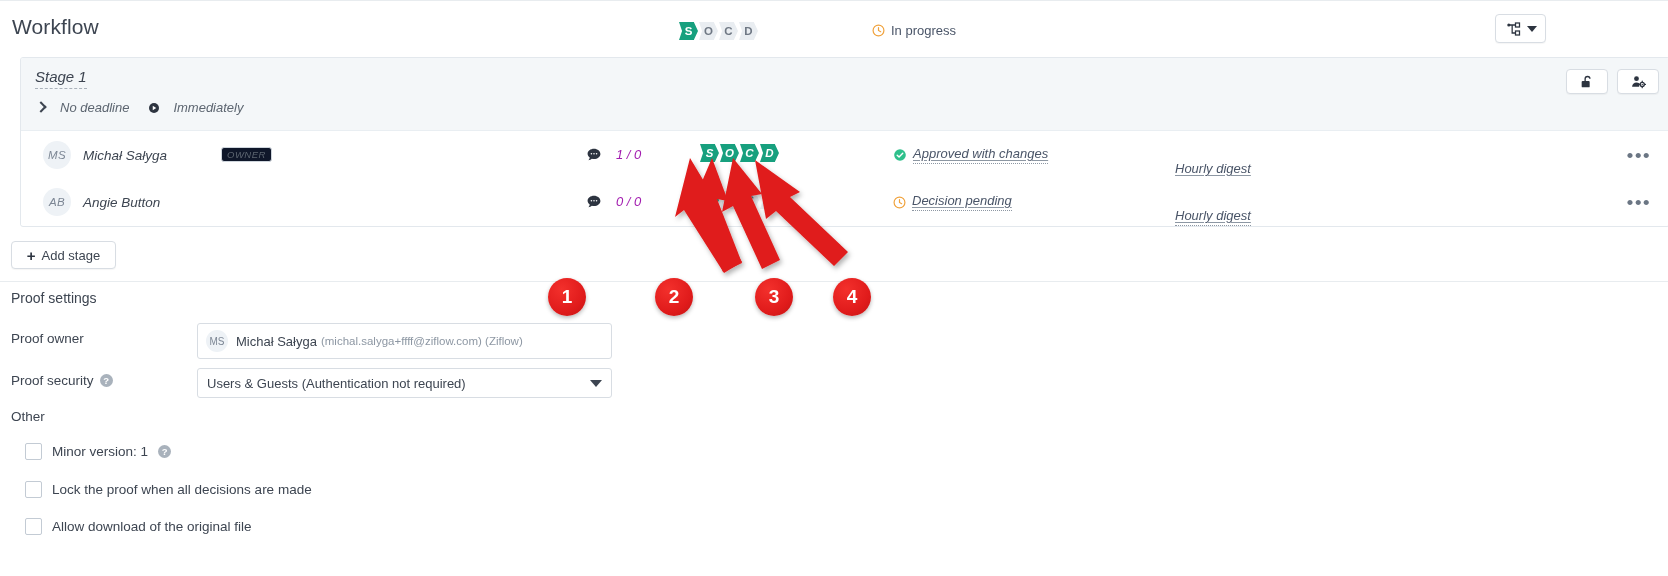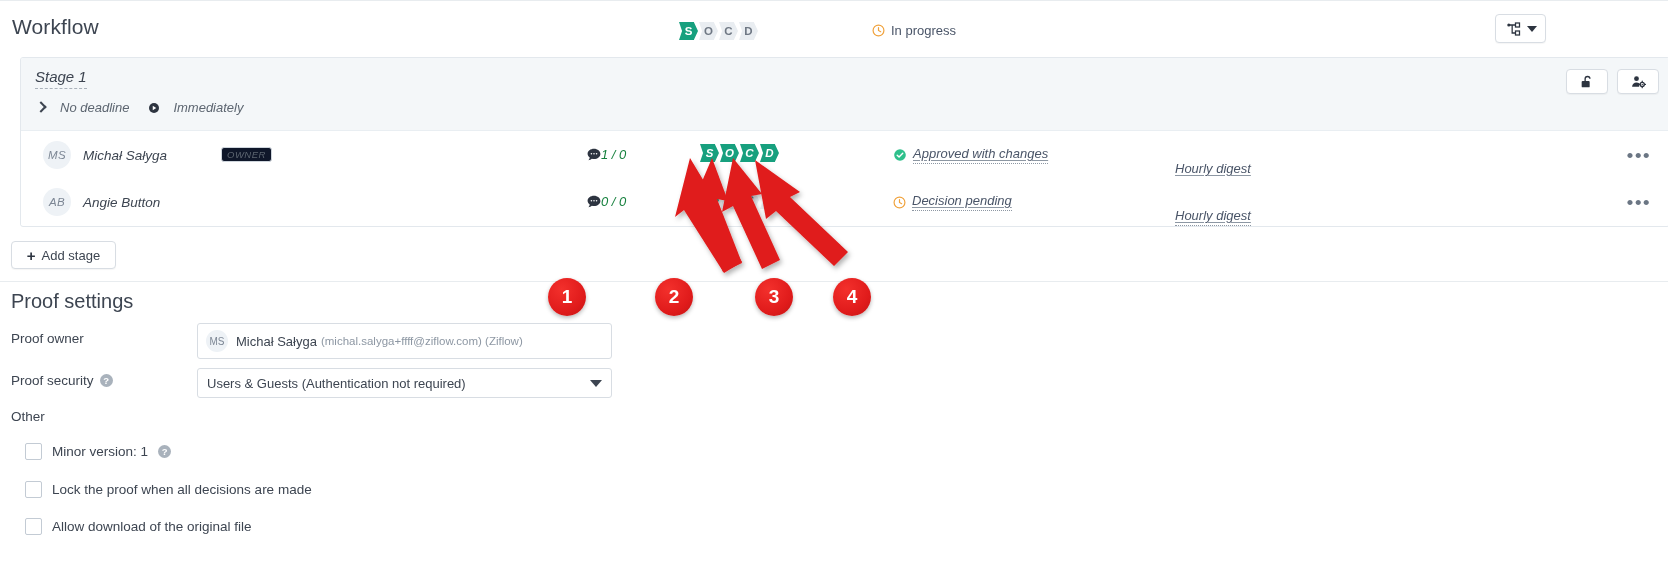--- a/index.html
+++ b/index.html
@@ -78,21 +78,21 @@
     display:flex; align-items:center; justify-content:center; letter-spacing:.4px;
   }
   .rev-name { position:absolute; left: 62px; top: 17px; font-size: 13.5px; color:#3d4551; }
   .owner-tag {
     position:absolute; left: 152px; top: 16px;
     border:1px solid #cfd6dd; border-radius:3px; padding: 1px 5px;
     font-size: 9.5px; color:#5d6671; letter-spacing:.5px; background:#0f172a;margin-left:48px;
   }
   .rev-comments {
     position:absolute; left: 566px; top: 16px;
-    display:flex; align-items:center; gap:0; font-size: 13px; color:#15803d;
+    display:flex; align-items:center; gap:15px; font-size: 13px; color:#a21caf;
   }
   .rev-badges { position:absolute; left: 679px; top: 13px; }
   .rev-status { position:absolute; left: 872px; top: 15px; }
   .rev-digest {
     position:absolute; left: 1154px; top: 16px;
     font-size: 13px; color:#4a5568;
     border-bottom: 1px dotted #8d97a3;
     padding-bottom: 2px;
     text-decoration: underline; text-decoration-color:#8d97a3; text-underline-offset: 2px; margin-top: 14px;
   }
@@ -128,21 +128,21 @@
     border: 1px solid #d8dde3; border-radius: 4px; background:#fff;
     display:flex; align-items:center; justify-content:center; gap:6px;
     font-size: 13px; color:#3d4551;
     box-shadow: 0 1px 1px rgba(0,0,0,.04);
   }
   .plus { font-size: 15px; font-weight: 700; color:#2d3440; line-height: 1; }
 
   .sect-rule { position:absolute; left:0; top: 281px; width: 1668px; height:1px; background:#e8ecef; }
 
   
-  .ps-title { position:absolute; left: 11px; top: 290px; font-size: 20px; color:#3d4551; }
+  .ps-title { position:absolute; left: 11px; top: 290px; font-size: 14px; color:#3d4551; }
   .lbl { position:absolute; font-size: 13.5px; color:#3d4551; }
   .lbl-owner { left: 11px; top: 331px; }
   .lbl-sec   { left: 11px; top: 373px; display:flex; align-items:center; gap:6px; }
 
   .owner-field {
     position:absolute; left: 197px; top: 323px; width: 415px; height: 36px;
     border:1px solid #d8dde3; border-radius:3px; background:#fff;
     display:flex; align-items:center; padding-left: 8px; gap: 8px;
   }
   .owner-field .av {

